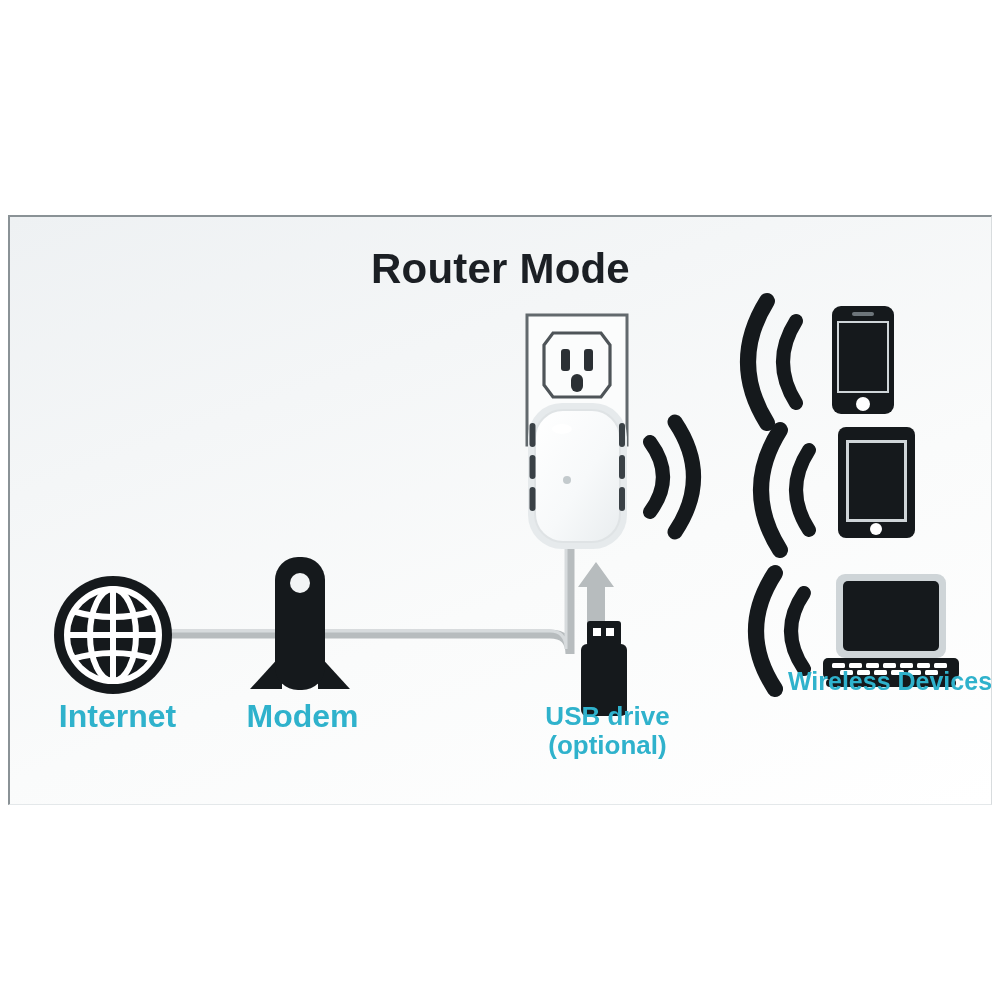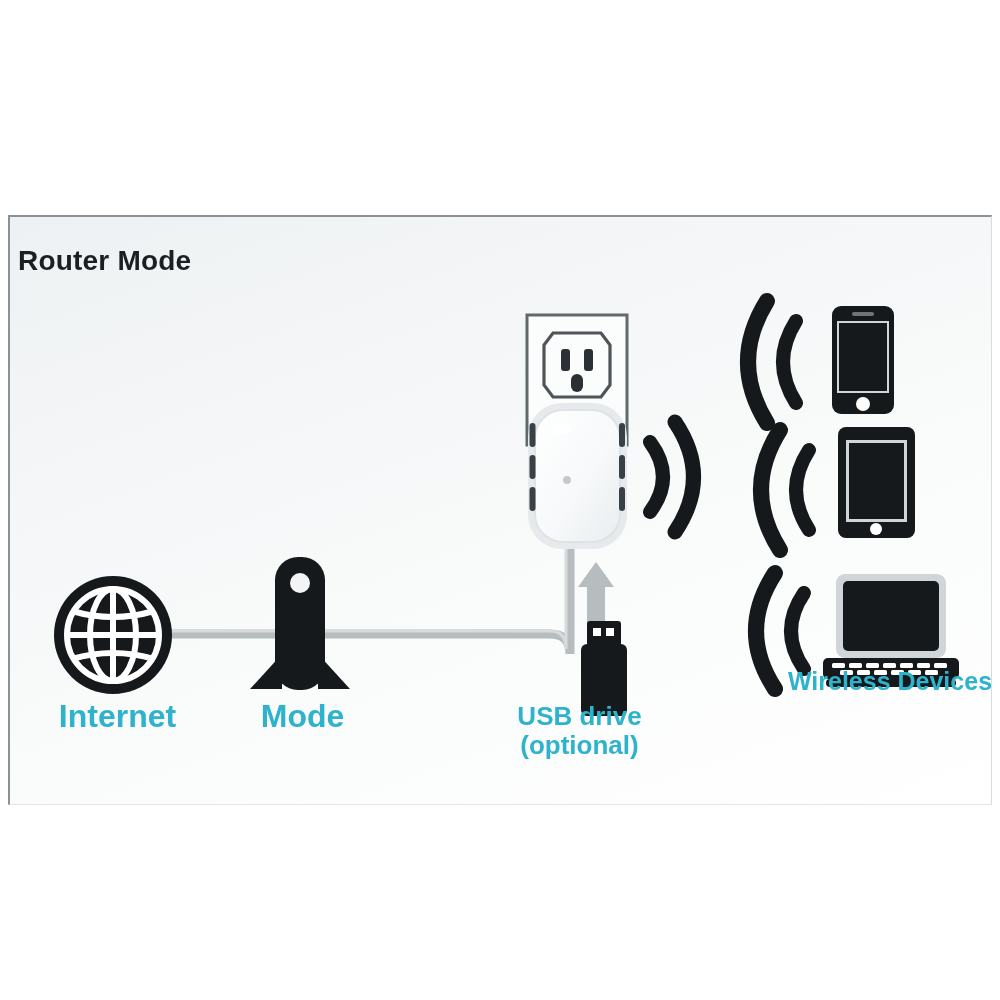--- a/index.html
+++ b/index.html
@@ -16,38 +16,38 @@
     left:8px;top:215px;width:984px;height:590px;
     background:linear-gradient(160deg,#eef1f3 0%,#f4f6f7 30%,#fafbfb 60%,#ffffff 100%);
     border-top:2px solid #8a9296;
     border-left:2px solid #8a9296;
     border-right:1px solid #d8dcde;
     border-bottom:1px solid #e4e8ea;
     box-sizing:border-box;
     overflow:hidden;
   }
   .title{
-    position:absolute;left:8px;top:28px;width:100%;
-    text-align:left;
-    font-size:28px;font-weight:bold;color:#1b1f24;
+    position:absolute;left:0;top:28px;width:100%;
+    text-align:center;
+    font-size:42px;font-weight:bold;color:#1b1f24;
     letter-spacing:.2px;
   }
   
   .lbl{
     position:absolute;
     color:#2fb2cc;
     font-weight:bold;
     font-size:32px;
     text-align:center;
     line-height:1.12;
     white-space:pre-line;
   }
   #lbl-internet{left:20px;top:482px;width:175px;}
   #lbl-modem{left:205px;top:482px;width:175px;}
-  #lbl-usb{left:467px;top:485px;width:205px;font-size:26px;}
+  #lbl-usb{left:495px;top:485px;width:205px;font-size:26px;}
   #lbl-wireless{left:760px;top:450px;width:240px;font-size:25px;}
 
   svg{display:block;}
   .svgwrap{position:absolute;left:0;top:0;width:984px;height:590px;pointer-events:none;}
 </style>
 </head>
 <body>
 
 <div id="stage">
 
@@ -173,19 +173,19 @@
           <rect x="898" y="453" width="13" height="5" rx="1.5"></rect>
           <rect x="915" y="453" width="13" height="5" rx="1.5"></rect>
         </g>
         <rect x="816" y="462" width="130" height="8" rx="4" fill="#15191c"></rect>
       </g>
 
     </svg>
     </div>
 
     <div class="lbl" id="lbl-internet">Internet</div>
-    <div class="lbl" id="lbl-modem">Mode</div>
+    <div class="lbl" id="lbl-modem">Modem</div>
     <div class="lbl" id="lbl-usb">USB drive
 (optional)</div>
     <div class="lbl" id="lbl-wireless">Wireless Devices</div>
 
   </div>
 </div>
 
 </body></html>

